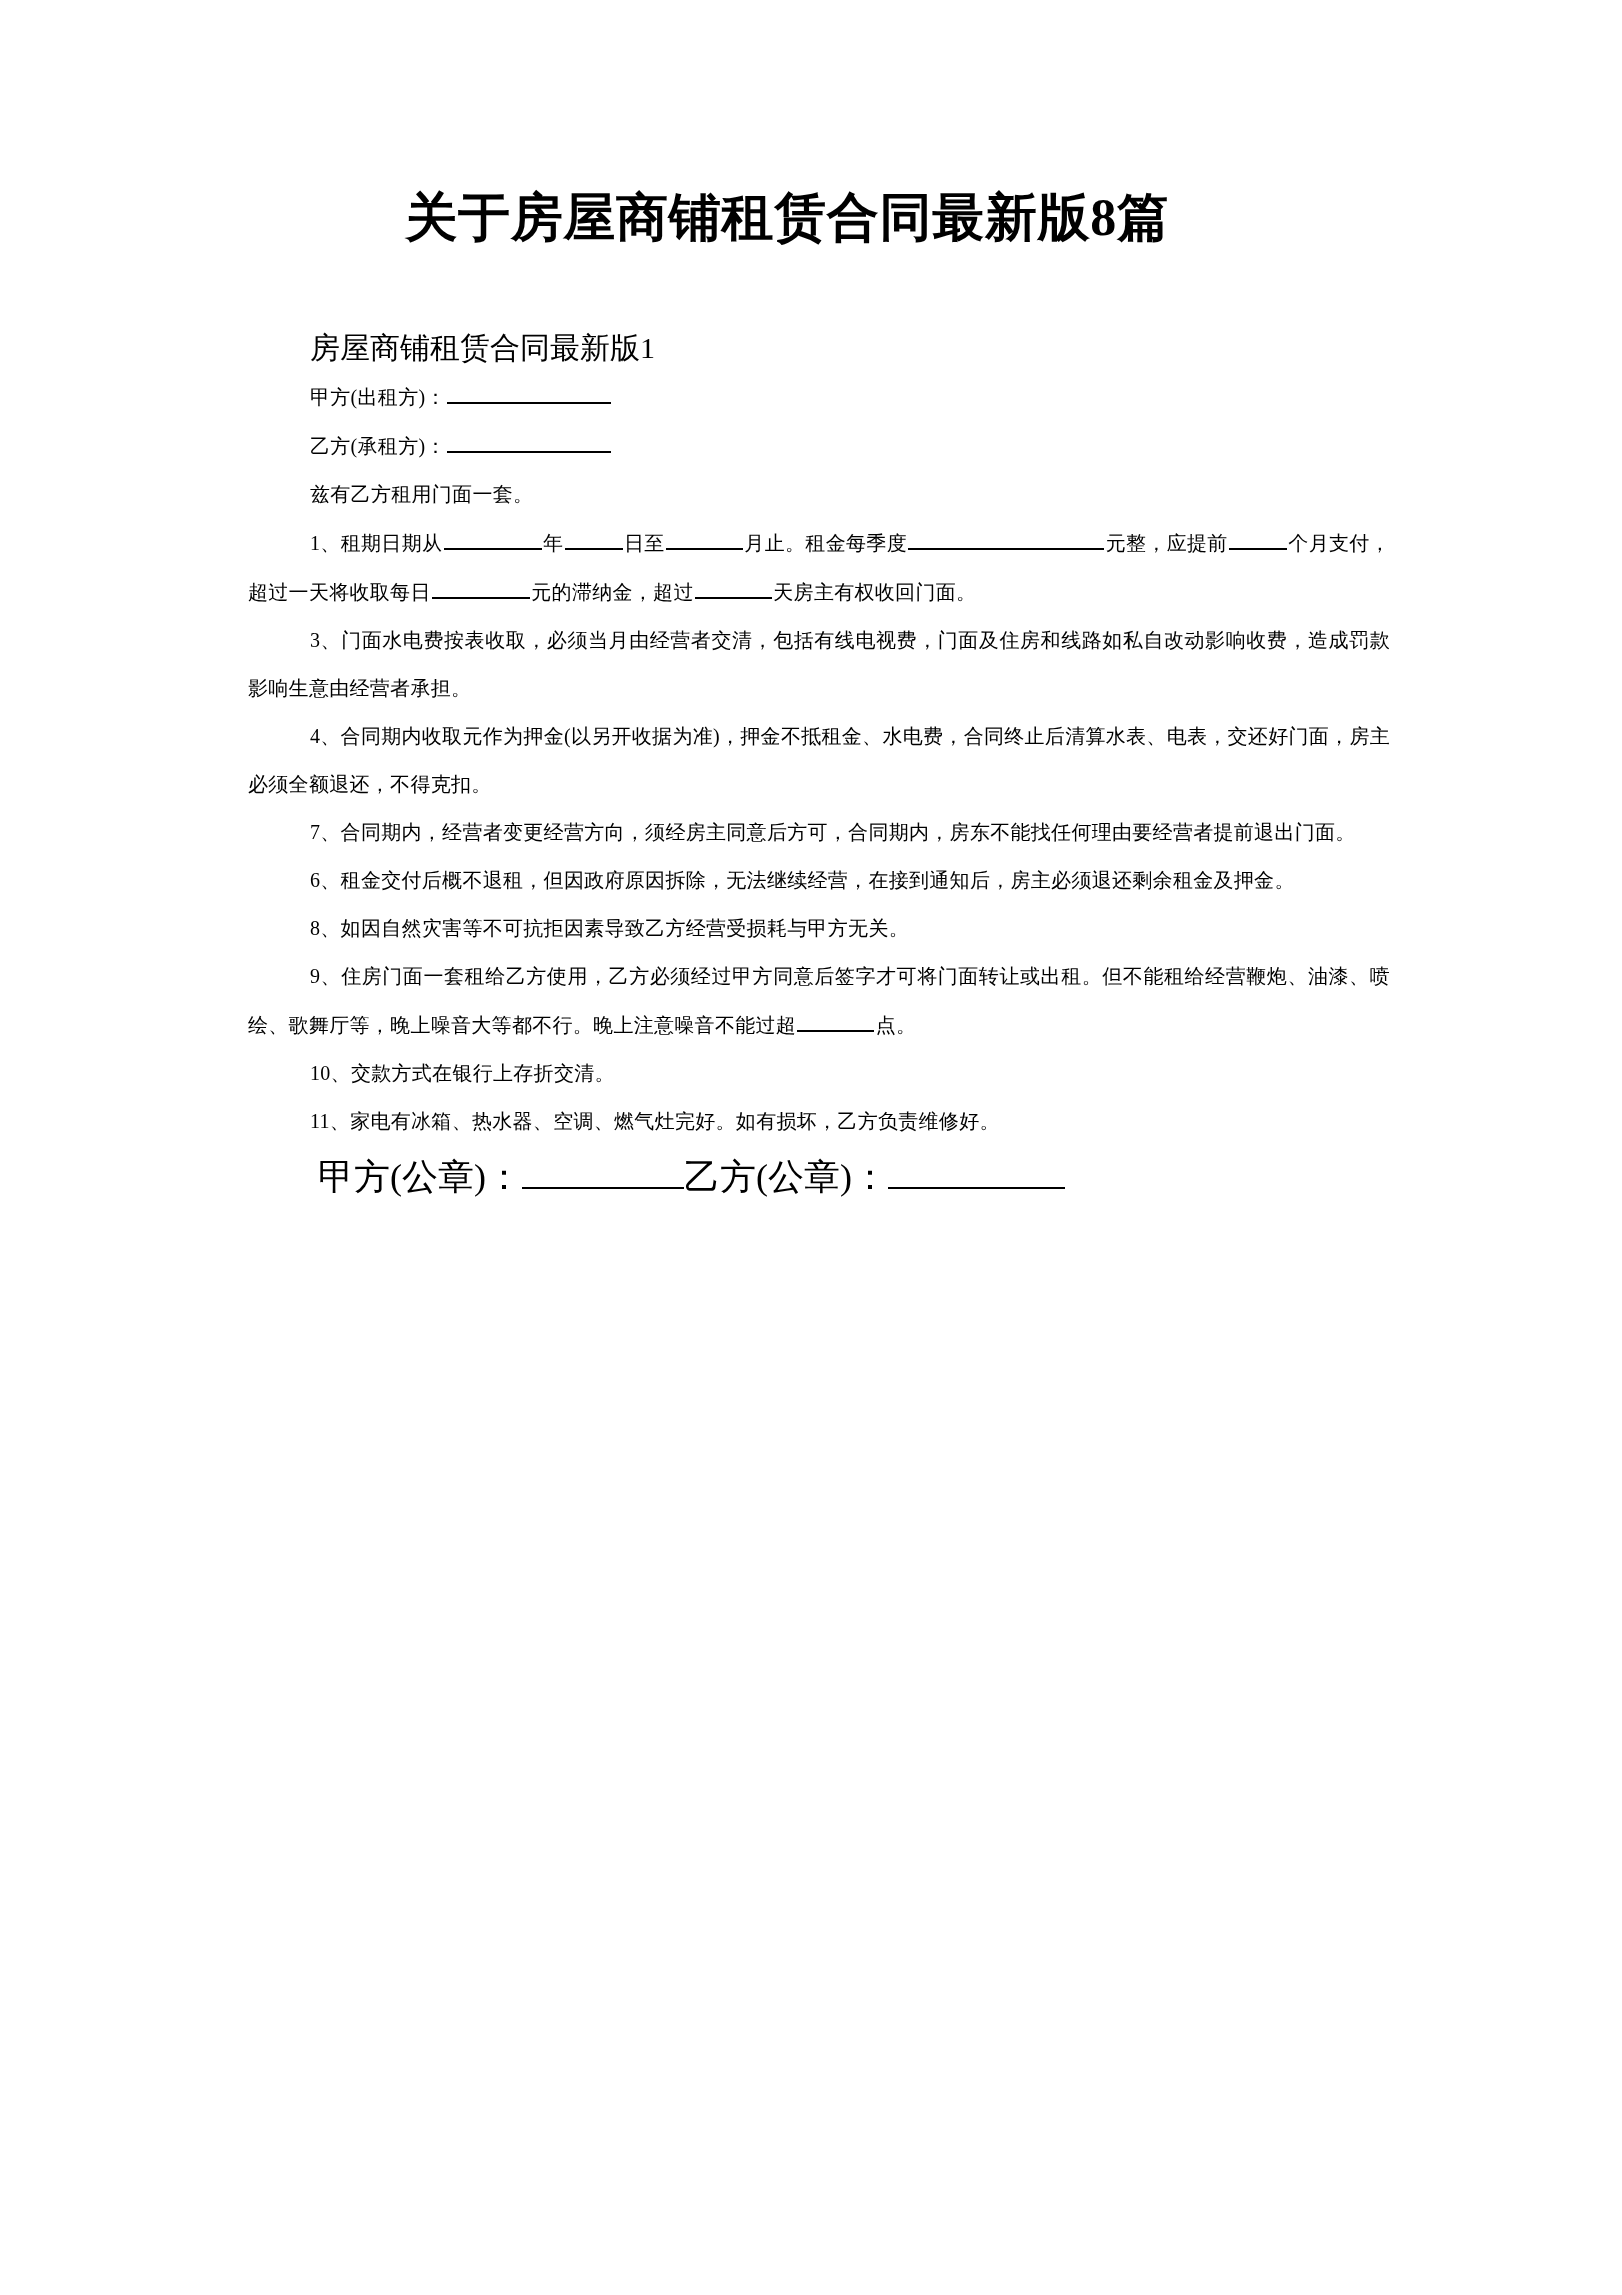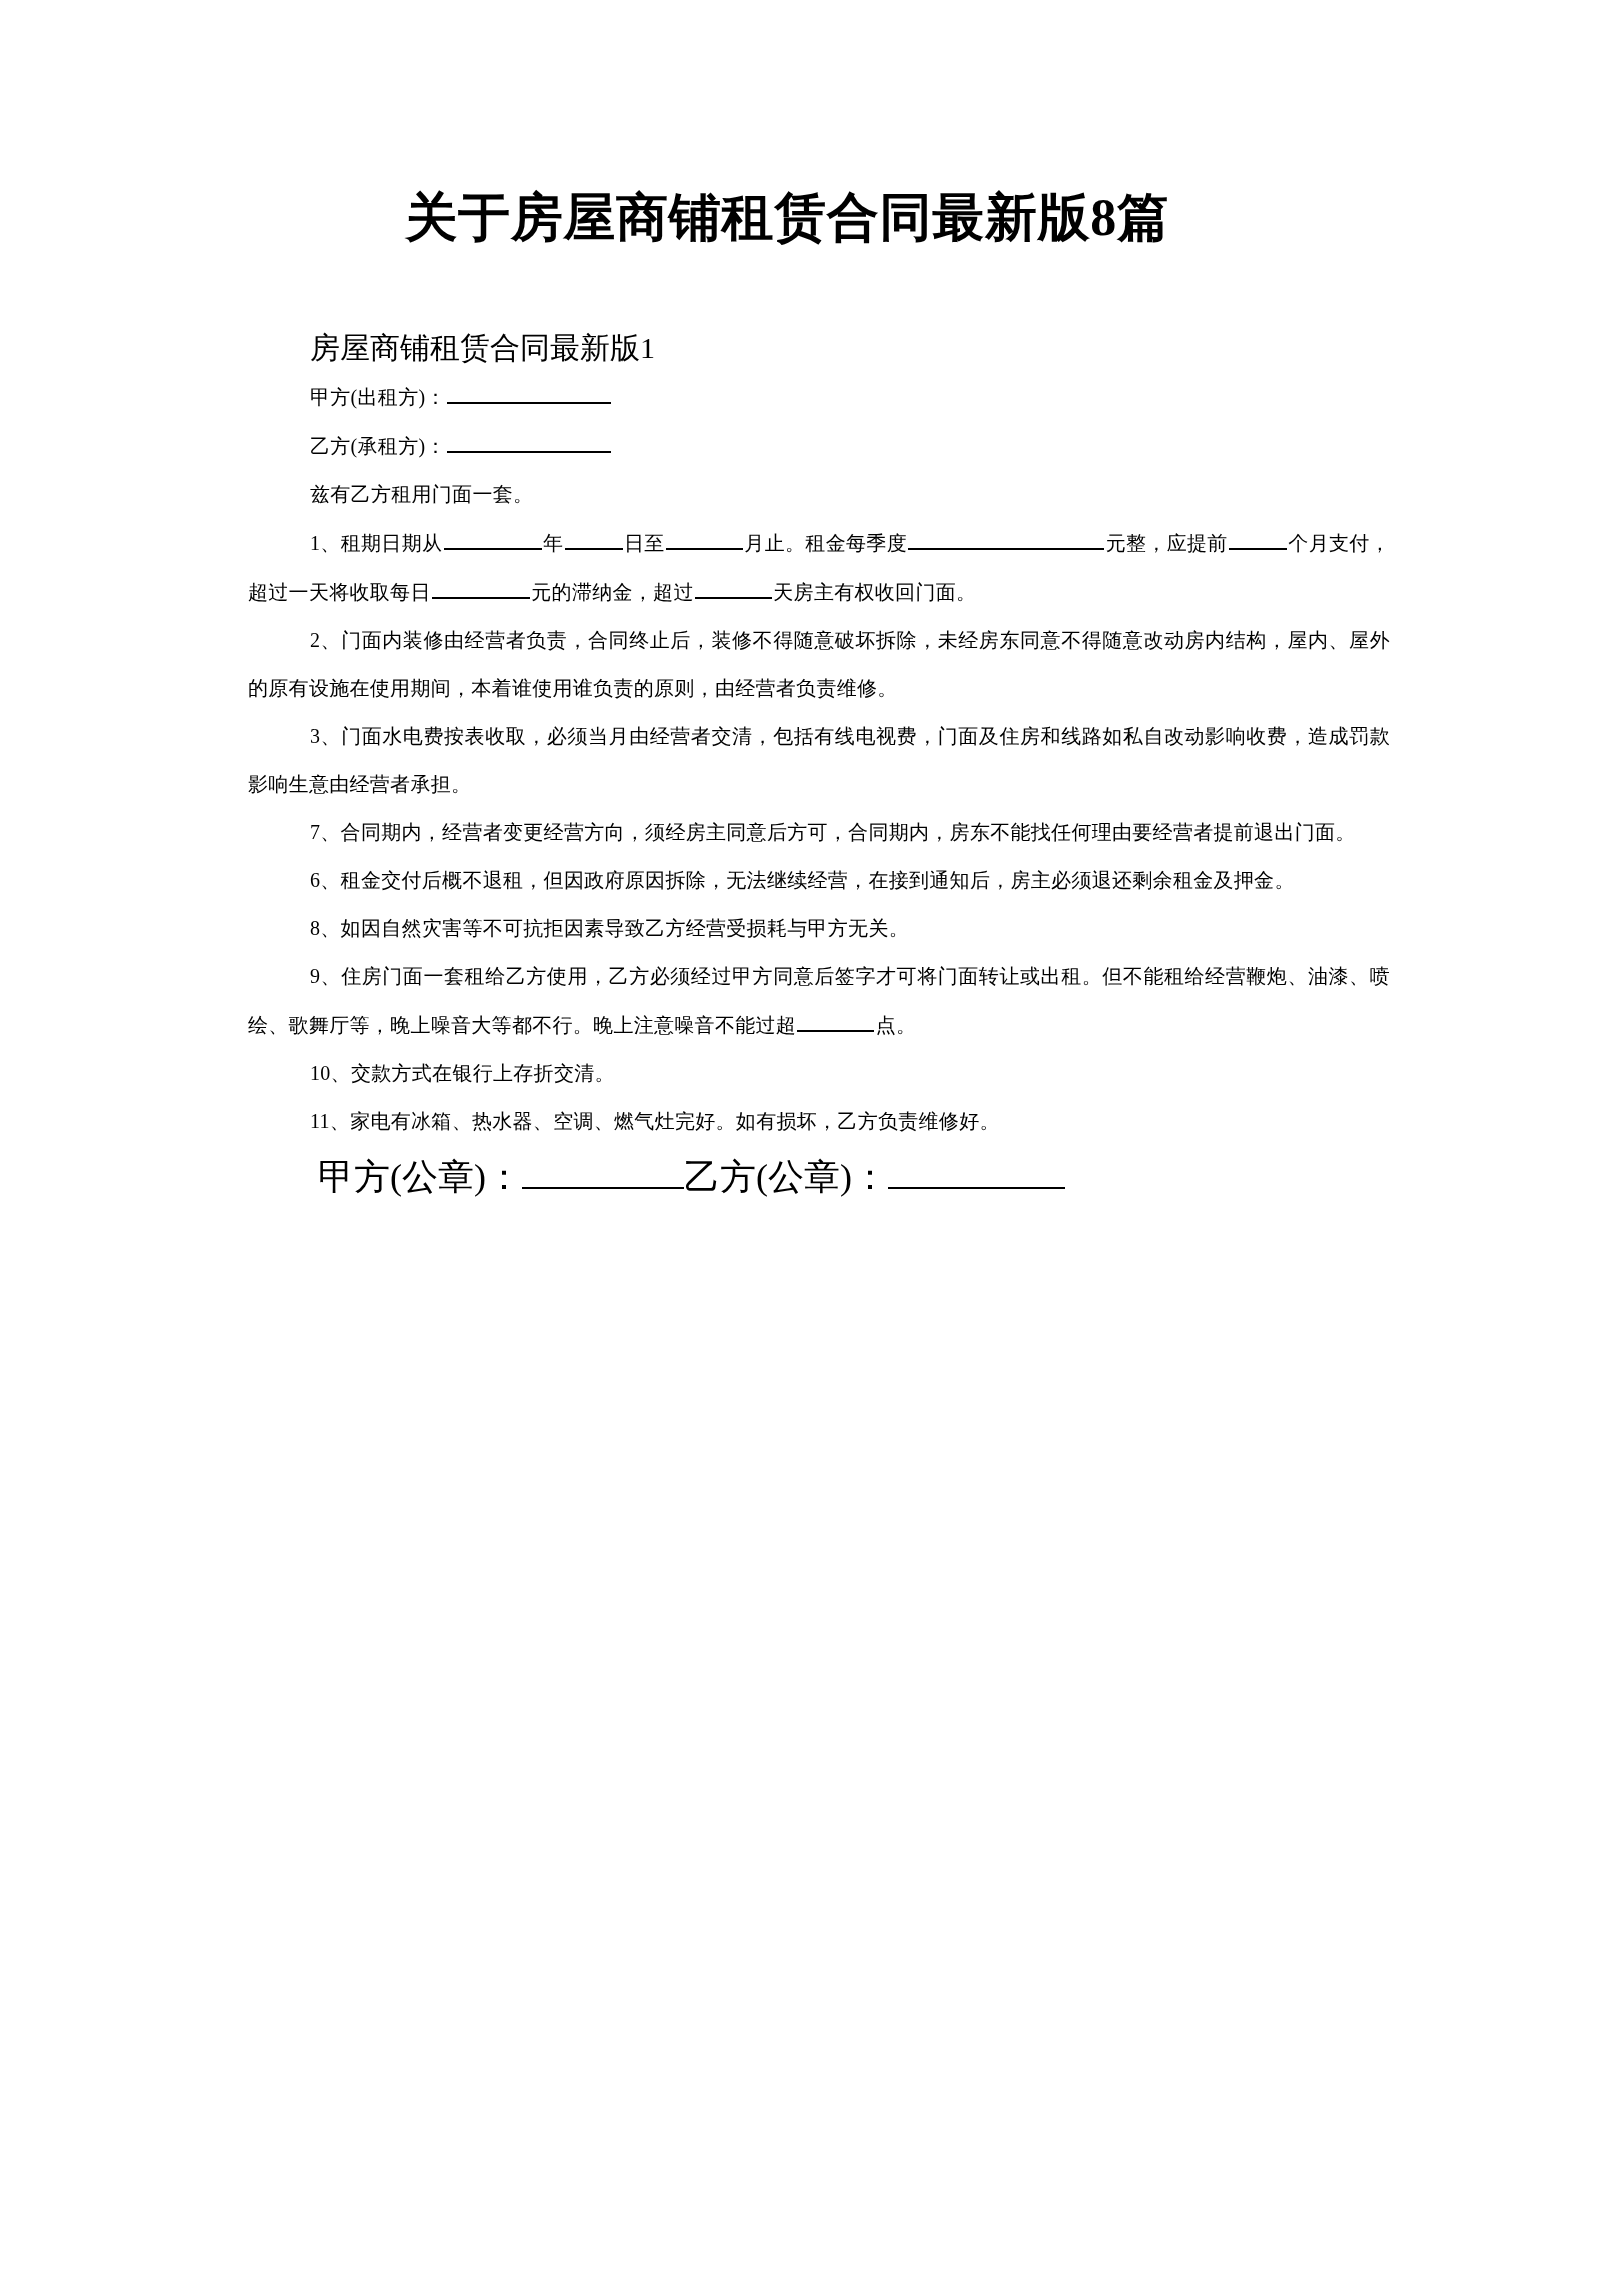--- a/index.html
+++ b/index.html
@@ -106,24 +106,24 @@
     <p class="subheading">房屋商铺租赁合同最新版1</p>
 
     <p class="para"><span>甲方(出租方)：</span><span class="blank b-xl"></span></p>
 
     <p class="para"><span>乙方(承租方)：</span><span class="blank b-xl"></span></p>
 
     <p class="para">兹有乙方租用门面一套。</p>
 
     <p class="para"><span>1、租期日期从</span><span class="blank b-lg"></span><span>年</span><span class="blank b-sm"></span><span>日至</span><span class="blank b-md"></span><span>月止。租金每季度</span><span class="blank b-xxl"></span><span>元整，应提前</span><span class="blank b-sm"></span><span>个月支付，超过一天将收取每日</span><span class="blank b-lg"></span><span>元的滞纳金，超过</span><span class="blank b-md"></span><span>天房主有权收回门面。</span></p>
 
-    <p class="para">2、门面内装修由经营者负责，合同终止后，装修不得随意破坏拆除，未经房东同意不得随意改动房内结构，屋内、屋外的原有设施在使用期间，本着谁使用谁负责的原则，由经营者负责维修。</p>
 
     <p class="para">3、门面水电费按表收取，必须当月由经营者交清，包括有线电视费，门面及住房和线路如私自改动影响收费，造成罚款影响生意由经营者承担。</p>
 
+    <p class="para">4、合同期内收取元作为押金(以另开收据为准)，押金不抵租金、水电费，合同终止后清算水表、电表，交还好门面，房主必须全额退还，不得克扣。</p>
 
     <p class="para">7、合同期内，经营者变更经营方向，须经房主同意后方可，合同期内，房东不能找任何理由要经营者提前退出门面。</p>
 
     <p class="para">6、租金交付后概不退租，但因政府原因拆除，无法继续经营，在接到通知后，房主必须退还剩余租金及押金。</p>
 
 
     <p class="para">8、如因自然灾害等不可抗拒因素导致乙方经营受损耗与甲方无关。</p>
 
     <p class="para"><span>9、住房门面一套租给乙方使用，乙方必须经过甲方同意后签字才可将门面转让或出租。但不能租给经营鞭炮、油漆、喷绘、歌舞厅等，晚上噪音大等都不行。晚上注意噪音不能过超</span><span class="blank b-md"></span><span>点。</span></p>
 

